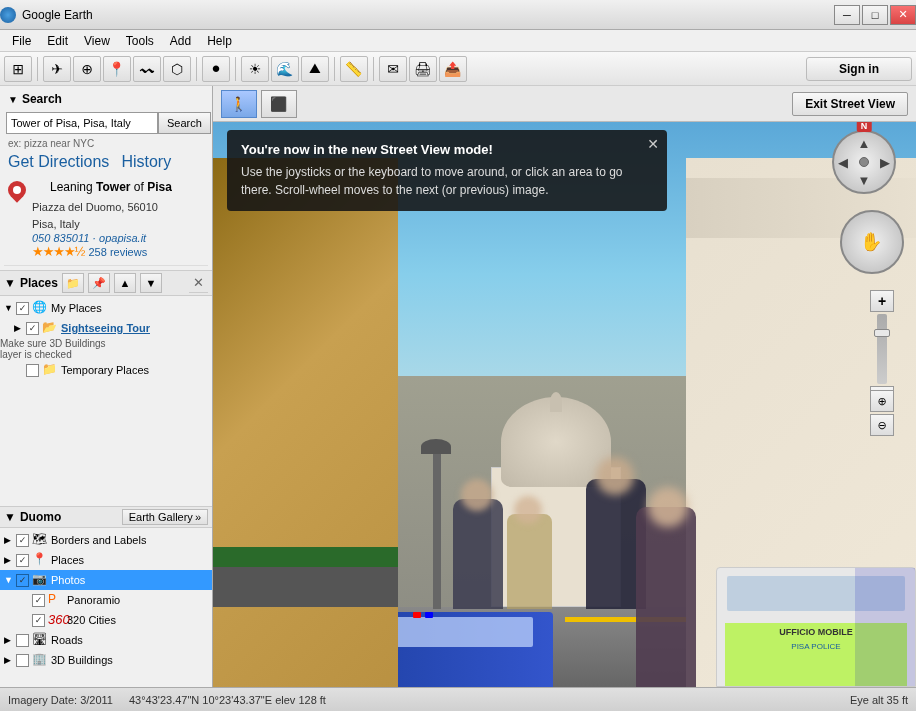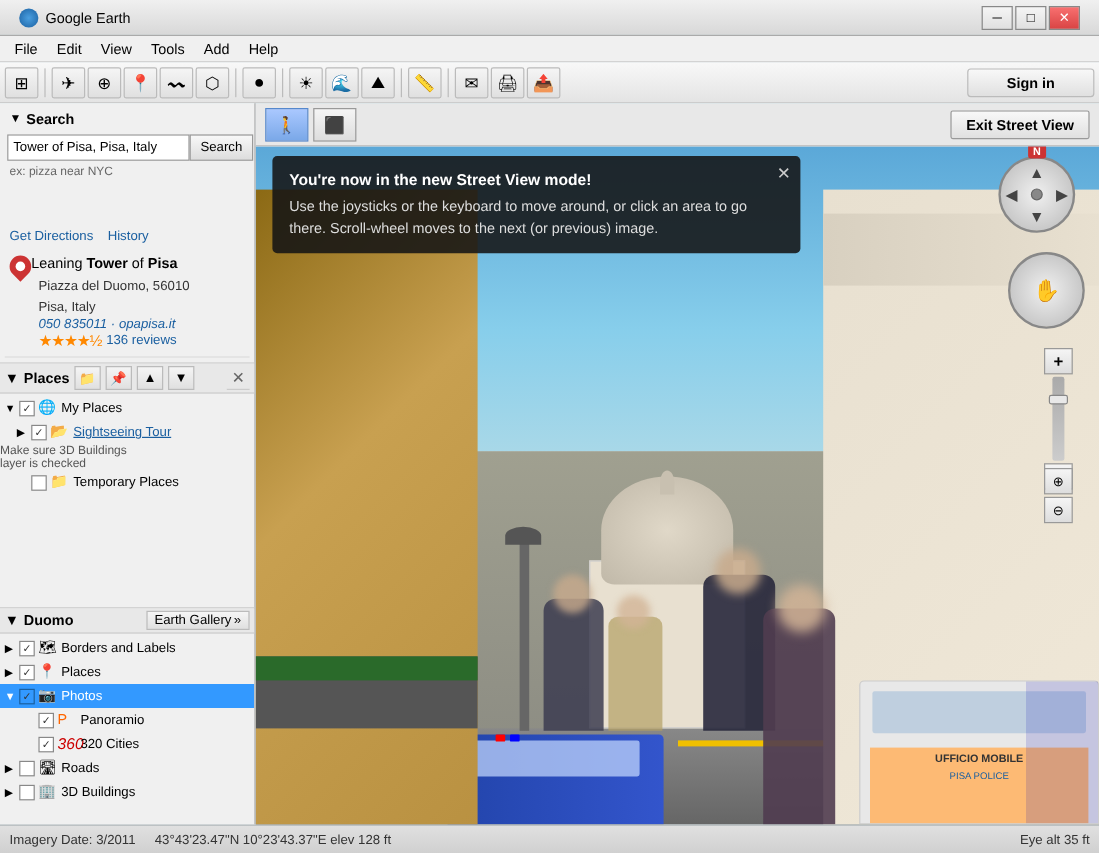--- a/index.html
+++ b/index.html
@@ -4,21 +4,21 @@
   <style>
     * { margin: 0; padding: 0; box-sizing: border-box; }
     body { width: 916px; height: 711px; font-family: 'Segoe UI', Arial, sans-serif; font-size: 12px; overflow: hidden; background: #d4e8f0; }
 
     
     .title-bar {
       height: 30px;
       background: linear-gradient(to bottom, #f0f0f0, #d8d8d8);
       display: flex;
       align-items: center;
-      padding: 0 16px;
+      padding: 0 0;
       border-bottom: 1px solid #aaa;
       user-select: none;
     }
     .title-bar .app-icon {
       width: 16px; height: 16px;
       background: radial-gradient(circle, #4a9fe0, #1a5fa0);
       border-radius: 50%;
       margin-right: 6px;
       flex-shrink: 0;
     }
@@ -148,33 +148,32 @@
       margin-bottom: 2px;
     }
     .search-links {
       display: flex;
       gap: 12px;
       padding: 2px 4px;
     }
     .search-links a {
       color: #1a5fa0;
       text-decoration: none;
-      font-size: 11px;
-      margin-top: 38px;
+      font-size: 16px;
     }
 
     
     .search-result {
       padding: 6px 4px;
       border-bottom: 1px solid #ddd;
     }
     .result-title {
       display: flex;
       align-items: flex-start;
-      gap: 0;
+      gap: 24px;
     }
     .result-icon {
       width: 18px; height: 18px;
       background: #cc3333;
       border-radius: 50% 50% 50% 0;
       transform: rotate(-45deg);
       flex-shrink: 0;
       margin-top: 2px;
       display: flex; align-items: center; justify-content: center;
     }
@@ -524,21 +523,21 @@
           </div>
           <span class="result-name">
             <span>Leaning </span><span style="font-weight:bold">Tower</span><span> of </span><span style="font-weight:bold">Pisa</span>
           </span>
         </div>
         <div class="result-address">Piazza del Duomo, 56010</div>
         <div class="result-address">Pisa, Italy</div>
         <div class="result-phone">050 835011 · opapisa.it</div>
         <div class="result-stars">
           <span class="stars">★★★★½</span>
-          <a class="review-link">136 reviews</a>
+          <a class="review-link">258 reviews</a>
         </div>
       </div>
     </div>
 
     <div class="places-section">
       <div class="places-toolbar">
         <span class="arrow">▼</span>
         <strong>Places</strong>
         <button title="New Folder">📁</button>
         <button title="New Placemark">📌</button>
@@ -552,21 +551,21 @@
           <span class="tree-arrow">▼</span>
           <div class="tree-checkbox checked"></div>
           <span class="tree-icon">🌐</span>
           <span class="tree-label">My Places</span>
         </div>
 
         <div class="tree-item" style="padding-left:14px;">
           <span class="tree-arrow">▶</span>
           <div class="tree-checkbox checked"></div>
           <span class="tree-icon">📂</span>
-          <span class="tree-label" style="color:#1a5fa0;text-decoration:underline;cursor:pointer;">Sightseeing Tour</span>
+          <span class="tree-label" style="color:#1a5fa0;text-decoration:underline;cursor:pointer;font-weight:bold;">Sightseeing Tour</span>
         </div>
         <div class="tree-sub">Make sure 3D Buildings<br>layer is checked</div>
 
         <div class="tree-item" style="padding-left:14px;">
           <span class="tree-arrow">&nbsp;</span>
           <div class="tree-checkbox"></div>
           <span class="tree-icon">📁</span>
           <span class="tree-label">Temporary Places</span>
         </div>
       </div>
@@ -675,21 +674,21 @@
           <div style="position:absolute;bottom:120px;left:20px;right:20px;height:90px;background:radial-gradient(ellipse,#e0d8c8,#c0b8a8);border-radius:50% 50% 10% 10%;"></div>
           <div style="position:absolute;bottom:195px;left:50%;transform:translateX(-50%);width:12px;height:20px;background:#c8c0b0;border-radius:50% 50% 0 0;"></div>
         </div>
 
         <div style="position:absolute;right:0;top:36px;width:230px;height:100%;background:linear-gradient(135deg,#e8e0d0,#f0e8d8);z-index:2;">
           <div style="position:absolute;top:20px;left:0;right:0;height:60px;background:linear-gradient(to right,#d8d0c0,#e8e0d0);"></div>
         </div>
 
         <div style="position:absolute;right:0;bottom:0;width:200px;height:120px;background:#e8e8e8;border-radius:4px 4px 0 0;z-index:4;border:1px solid #ccc;">
           <div style="position:absolute;top:8px;left:10px;right:10px;height:35px;background:rgba(180,200,220,0.8);border-radius:2px;"></div>
-          <div style="position:absolute;top:55px;left:8px;right:8px;bottom:0;background:#fdba74;">
+          <div style="position:absolute;top:55px;left:8px;right:8px;bottom:0;background:#bef264;">
             <div style="font-size:9px;color:#333;padding:4px;text-align:center;font-weight:bold;">UFFICIO MOBILE</div>
             <div style="font-size:8px;color:#1a5fa0;padding:1px 4px;text-align:center;">PISA POLICE</div>
           </div>
           <div style="position:absolute;top:0;right:0;width:60px;height:100%;background:rgba(0,0,180,0.15);"></div>
         </div>
 
         <div style="position:absolute;bottom:78px;left:200px;right:200px;height:120px;z-index:5;display:flex;align-items:flex-end;gap:4px;">
 
           <div style="width:50px;height:110px;background:rgba(60,60,80,0.85);border-radius:10px 10px 0 0;position:relative;margin-left:40px;">
             <div style="position:absolute;top:-20px;left:8px;width:32px;height:32px;background:rgba(200,170,140,0.8);border-radius:50%;filter:blur(3px);"></div>

